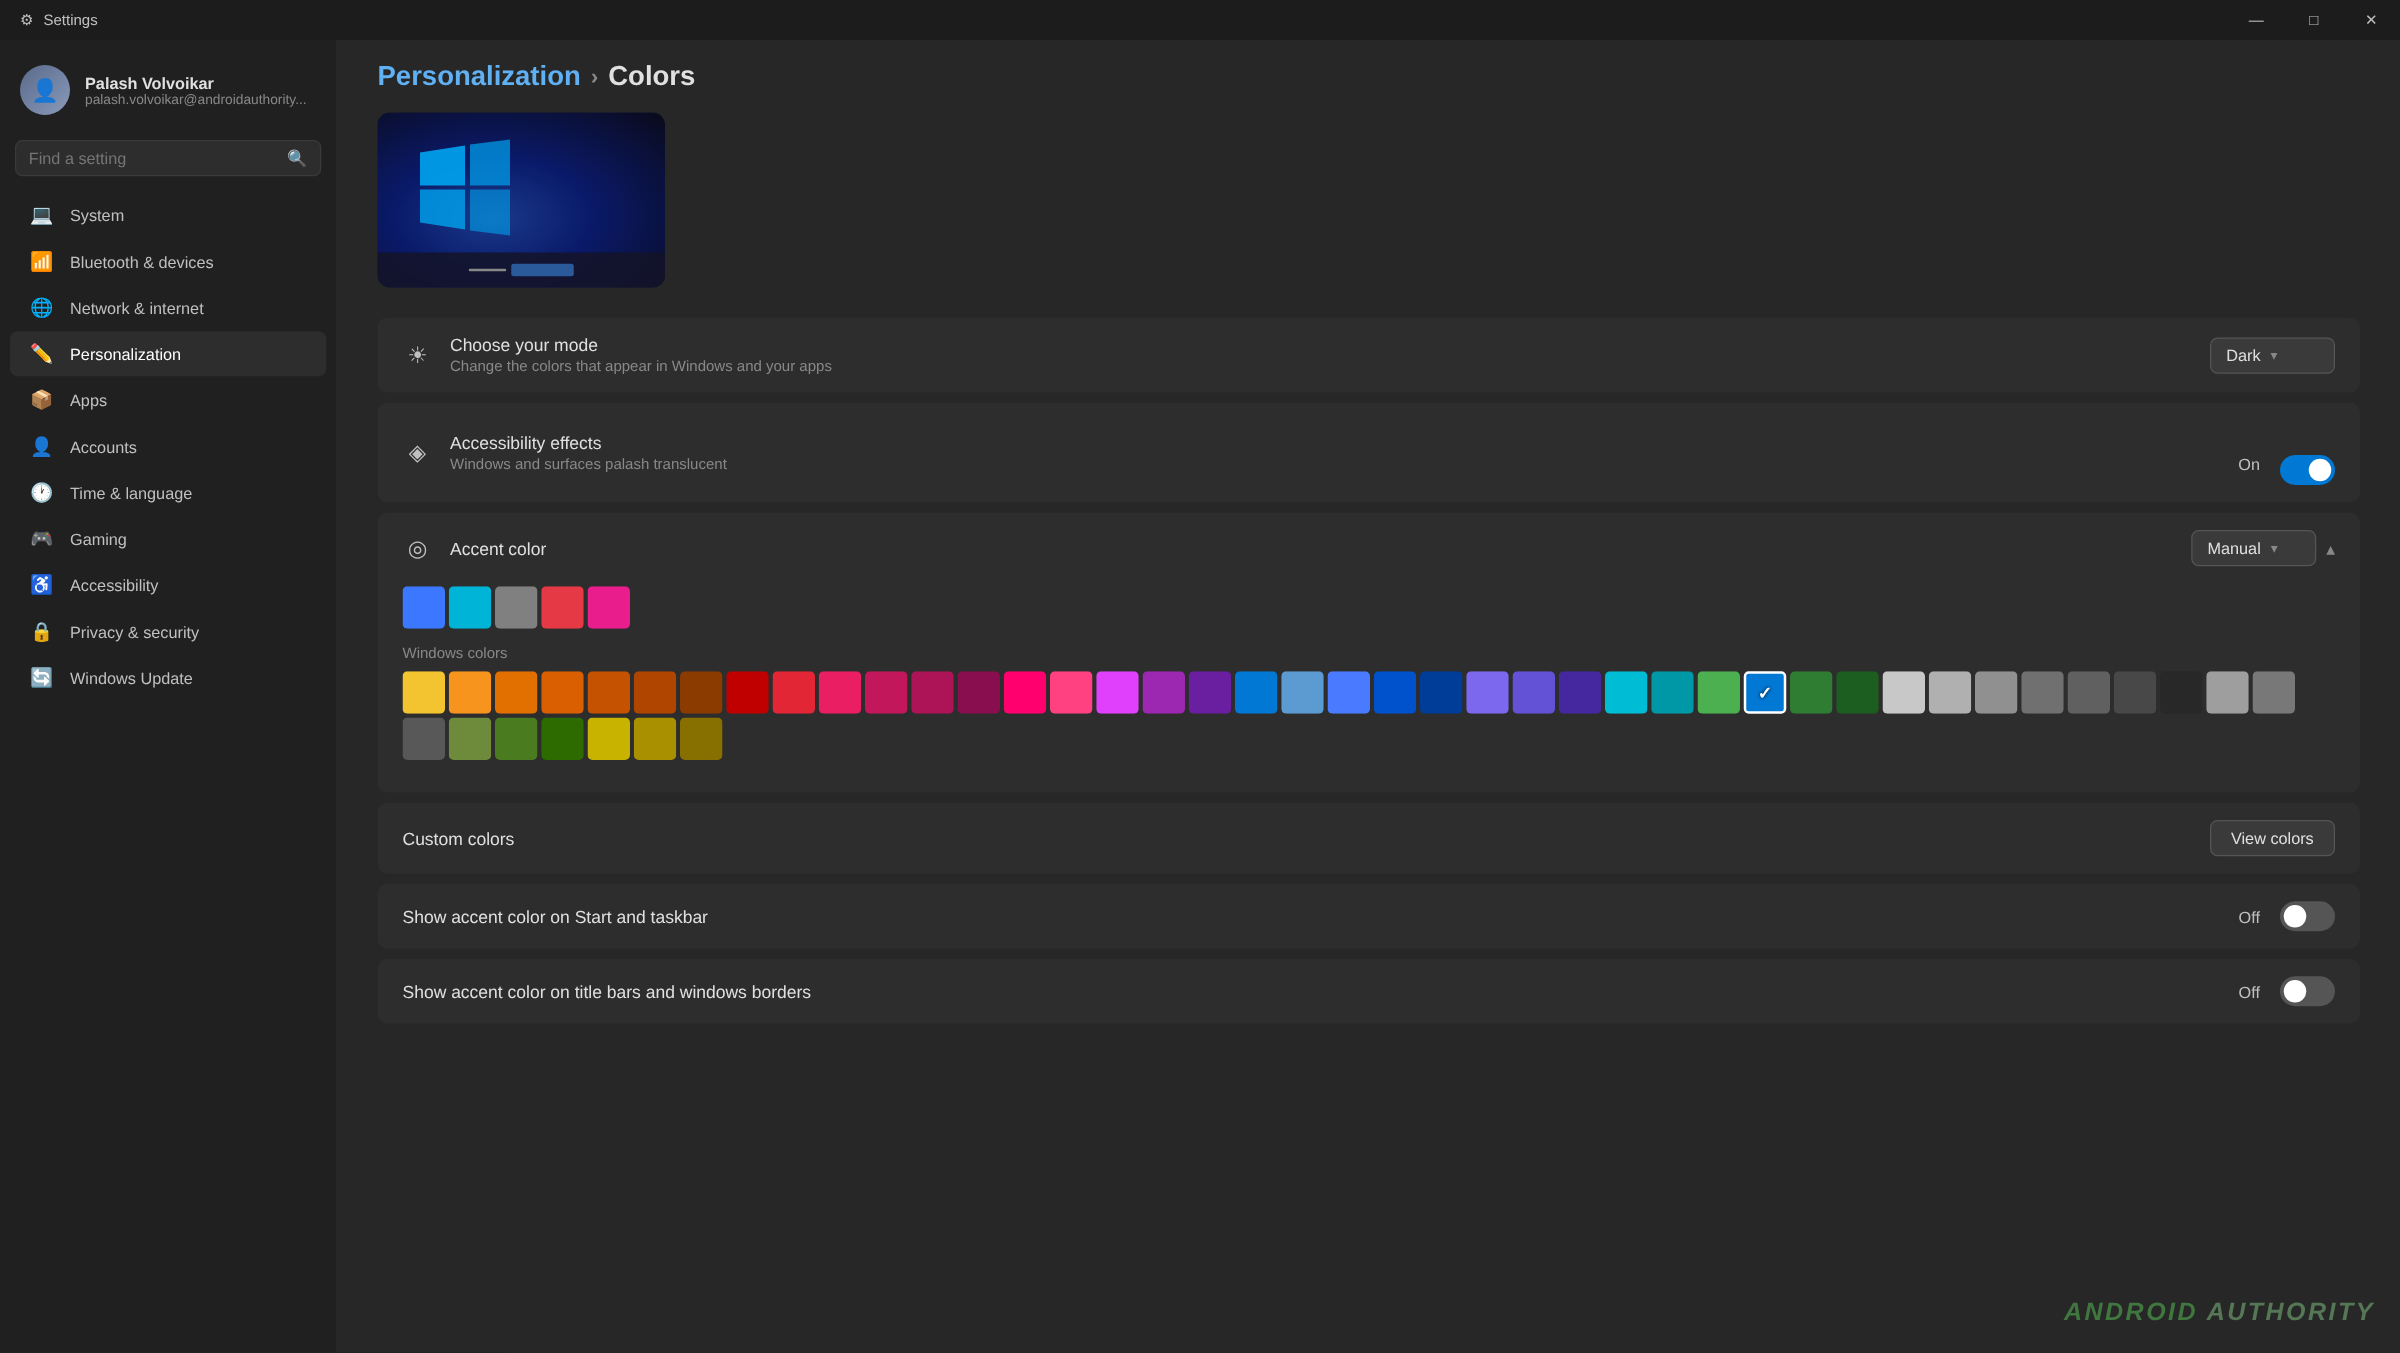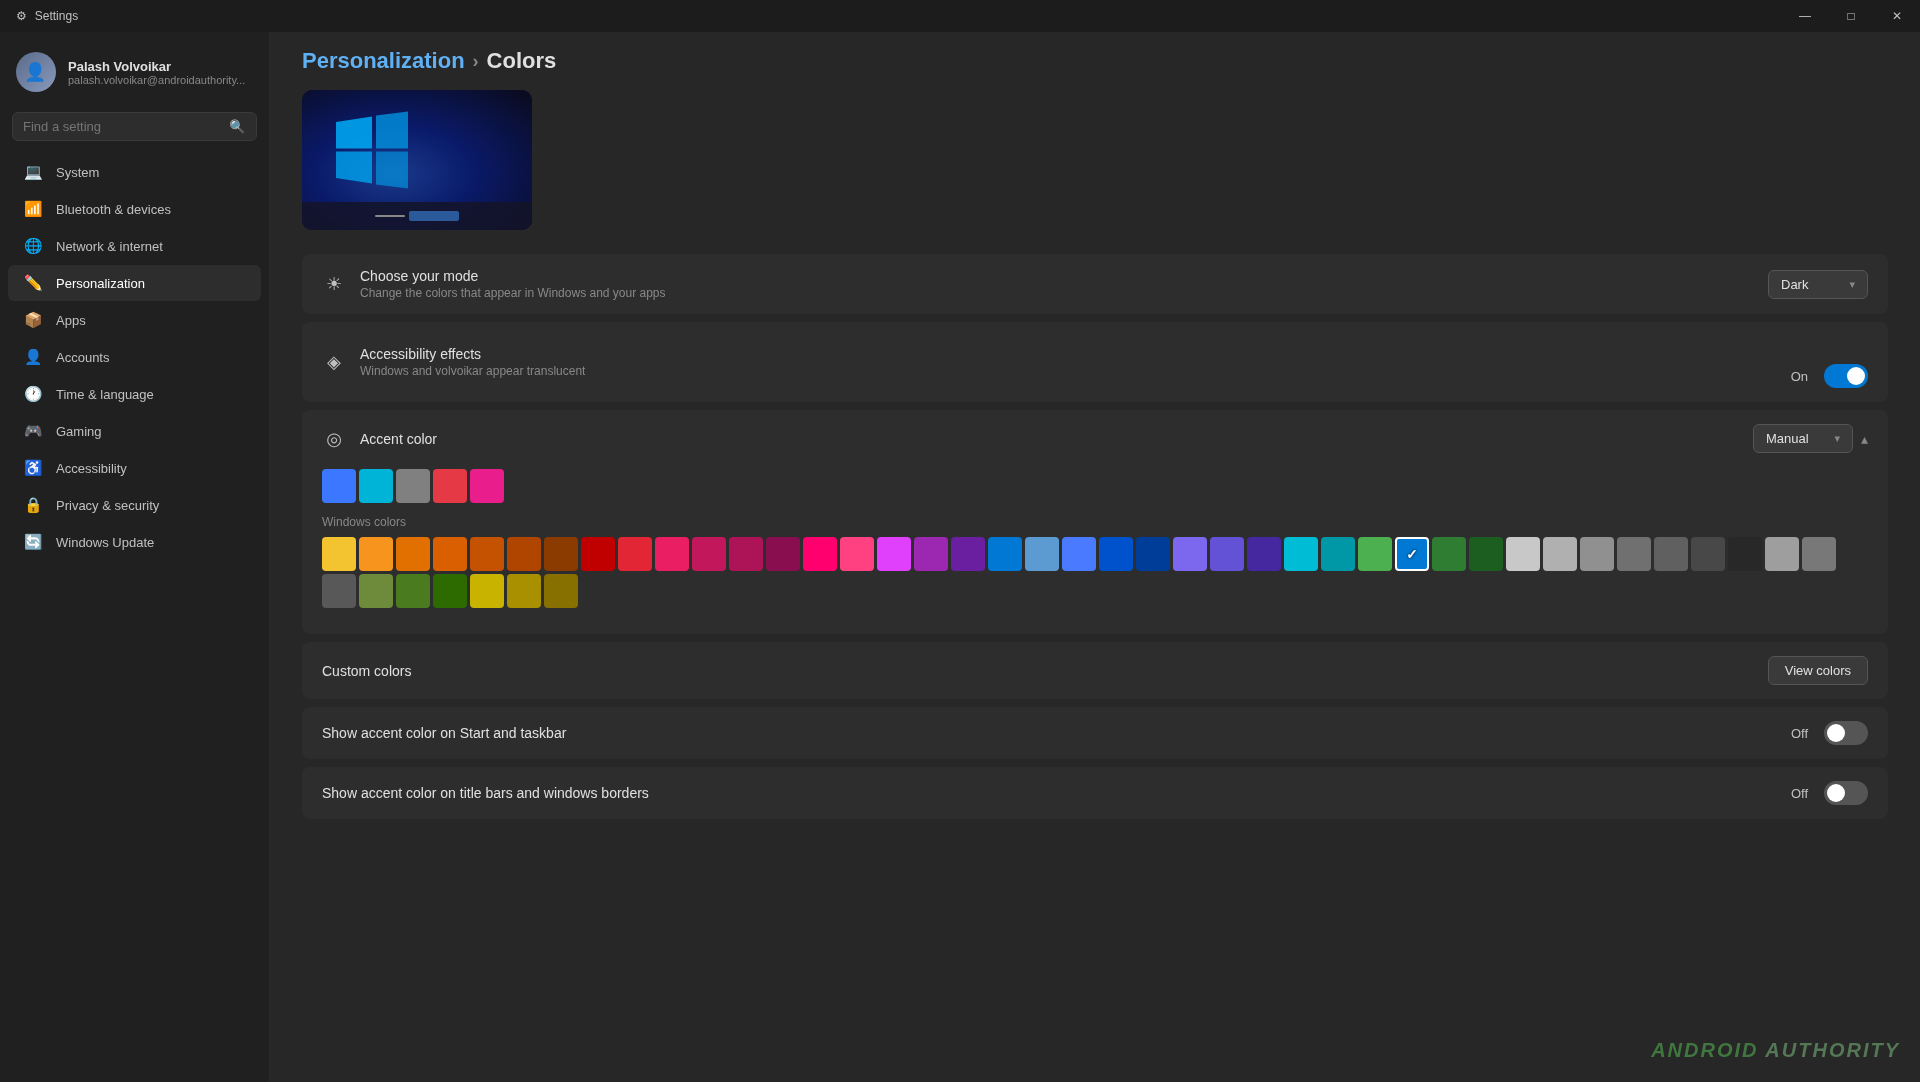--- a/index.html
+++ b/index.html
@@ -246,21 +246,20 @@
       align-items: center;
       gap: 8px;
       background: #3a3a3a;
       border: 1px solid #555;
       border-radius: 6px;
       padding: 6px 12px;
       color: #e0e0e0;
       font-size: 13px;
       cursor: pointer;
       min-width: 100px;
-      justify-content: space-between;
     }
 
     
     .accent-row {
       background: #2d2d2d;
       border-radius: 8px;
       padding: 14px 20px;
       margin-bottom: 8px;
     }
     .accent-header {
@@ -468,24 +467,24 @@
           <span>Dark</span>
           <span class="chevron-icon">▾</span>
         </button>
       </div>
 
       <div class="setting-row">
         <div class="setting-row-left">
           <span class="setting-row-icon">◈</span>
           <div>
             <div class="setting-title">Accessibility effects</div>
-            <div class="setting-subtitle">Windows and volvoikar appear translucent</div>
-          </div>
-        </div>
-        <div style="display:flex;align-items:center;gap:8px;margin-top:28px;">
+            <div class="setting-subtitle">Windows and surfaces palash translucent</div>
+          </div>
+        </div>
+        <div style="display:flex;align-items:flex-start;gap:8px;margin-top:28px;">
           <span class="toggle-label">On</span>
           <div class="toggle on">
             <div class="toggle-knob"></div>
           </div>
         </div>
       </div>
 
       <div class="accent-row">
         <div class="accent-header">
           <div style="display:flex;align-items:center;gap:14px;">

